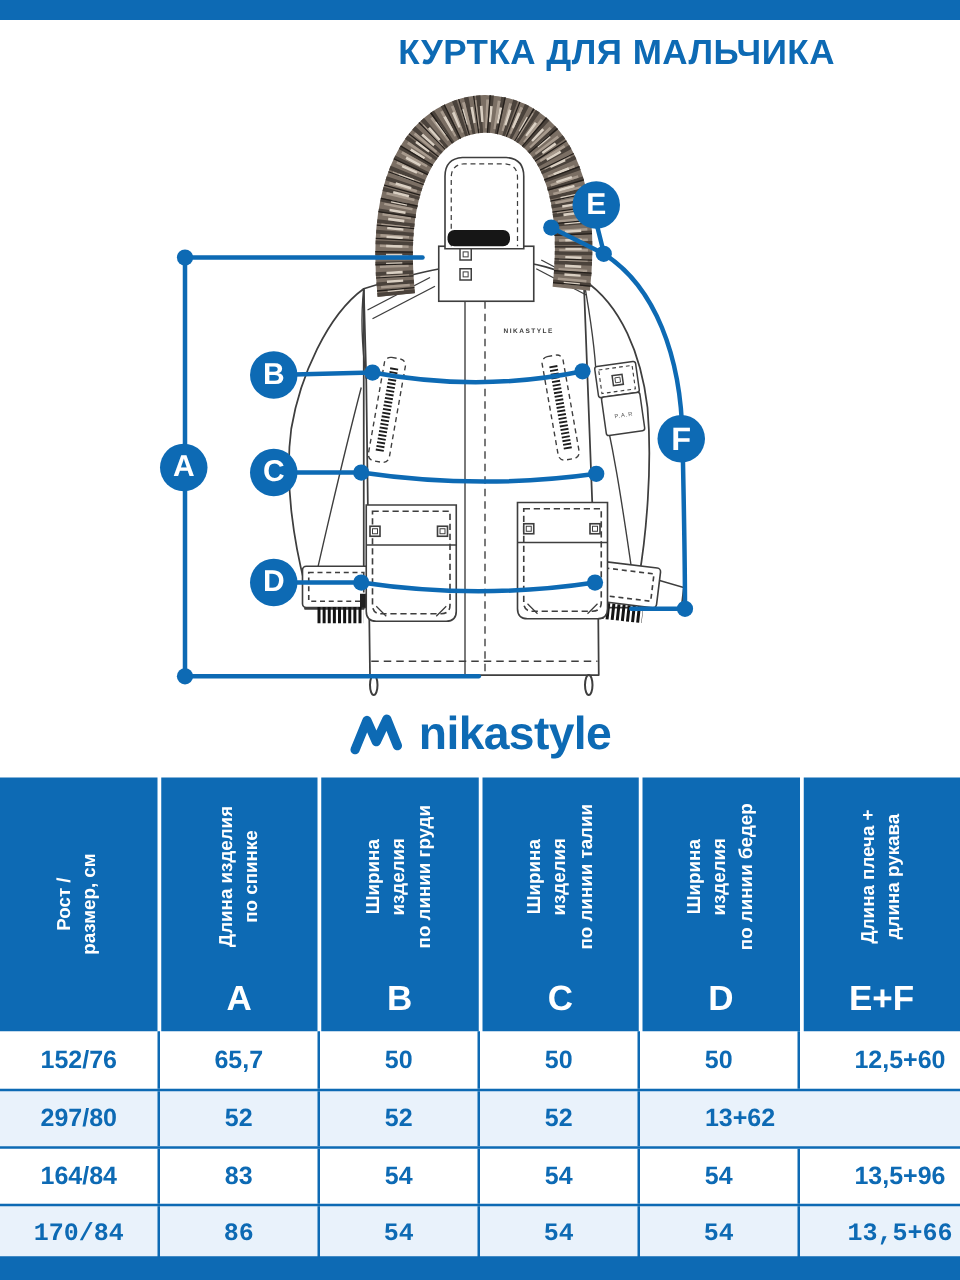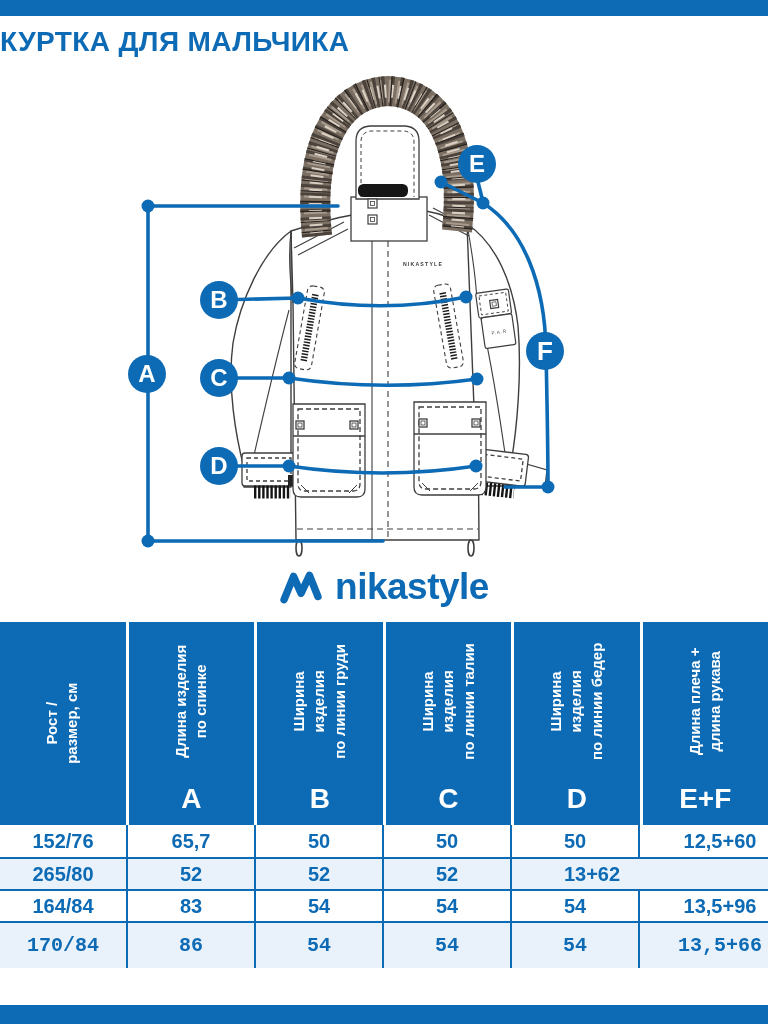--- a/index.html
+++ b/index.html
@@ -8,21 +8,21 @@
   }
   *{box-sizing:border-box;margin:0;padding:0;}
   html,body{width:768px;height:1024px;}
   body{
     position:relative;background:#fff;overflow:hidden;
     font-family:"Liberation Sans","DejaVu Sans",sans-serif;
   }
   .topbar{position:absolute;top:0;left:0;width:768px;height:16px;background:var(--blue);}
   .bottombar{position:absolute;top:1005px;left:0;width:768px;height:19px;background:var(--blue);}
   .page-title{
-    position:absolute;top:26px;left:0;width:668px;text-align:left;
+    position:absolute;top:26px;left:0;width:668px;text-align:right;
     font-size:28px;font-weight:bold;color:var(--blue);letter-spacing:.4px;
   }
   
   .diagram{position:absolute;top:70px;left:0;width:768px;height:488px;}
   .diagram svg{position:absolute;top:0;left:0;width:768px;height:488px;}
   .marker{
     position:absolute;width:38px;height:38px;border-radius:50%;
     background:var(--blue);color:#fff;font-weight:bold;font-size:24px;
     display:flex;align-items:center;justify-content:center;line-height:1;
   }
@@ -42,21 +42,21 @@
   .size-table{position:absolute;top:622px;left:0;width:768px;}
   .thead{display:grid;grid-template-columns:repeat(6,1fr);gap:3px;height:203px;background:#fff;}
   .th{background:var(--blue);color:#fff;display:flex;flex-direction:column;align-items:center;overflow:hidden;}
   .vwrap{flex:1;min-height:0;display:flex;align-items:center;justify-content:center;width:100%;}
   .vtext{
     transform:rotate(-90deg);white-space:pre-line;text-align:center;
     font-weight:bold;font-size:15px;line-height:1.35;width:max-content;
   }
   .th-letter{height:44px;display:flex;align-items:center;justify-content:center;
     font-size:28px;font-weight:bold;padding-bottom:8px;}
-  .tr{display:grid;grid-template-columns:repeat(6,1fr);height:32px;}
+  .tr{display:grid;grid-template-columns:repeat(6,1fr);height:46px;}
   .tr:last-child{height:47px;font-family:Liberation Mono, monospace;}
   .tr + .tr{border-top:2px solid var(--blue);}
   .tr:nth-child(even){background:var(--row-alt);}
   .td{
     display:flex;align-items:center;justify-content:center;
     color:var(--blue);font-weight:bold;font-size:20px;
     border-right:2px solid var(--blue);
   }
   .td:last-child{border-right:none;margin-left:32px;}
 </style>
@@ -264,21 +264,21 @@
   <div class="tbody">
     <div class="tr">
       <div class="td">152/76</div>
       <div class="td">65,7</div>
       <div class="td">50</div>
       <div class="td">50</div>
       <div class="td">50</div>
       <div class="td">12,5+60</div>
     </div>
     <div class="tr">
-      <div class="td">265/80</div>
+      <div class="td">297/80</div>
       <div class="td">52</div>
       <div class="td">52</div>
       <div class="td">52</div>
       <div class="td">13+62</div>
     </div>
     <div class="tr">
       <div class="td">164/84</div>
       <div class="td">83</div>
       <div class="td">54</div>
       <div class="td">54</div>

